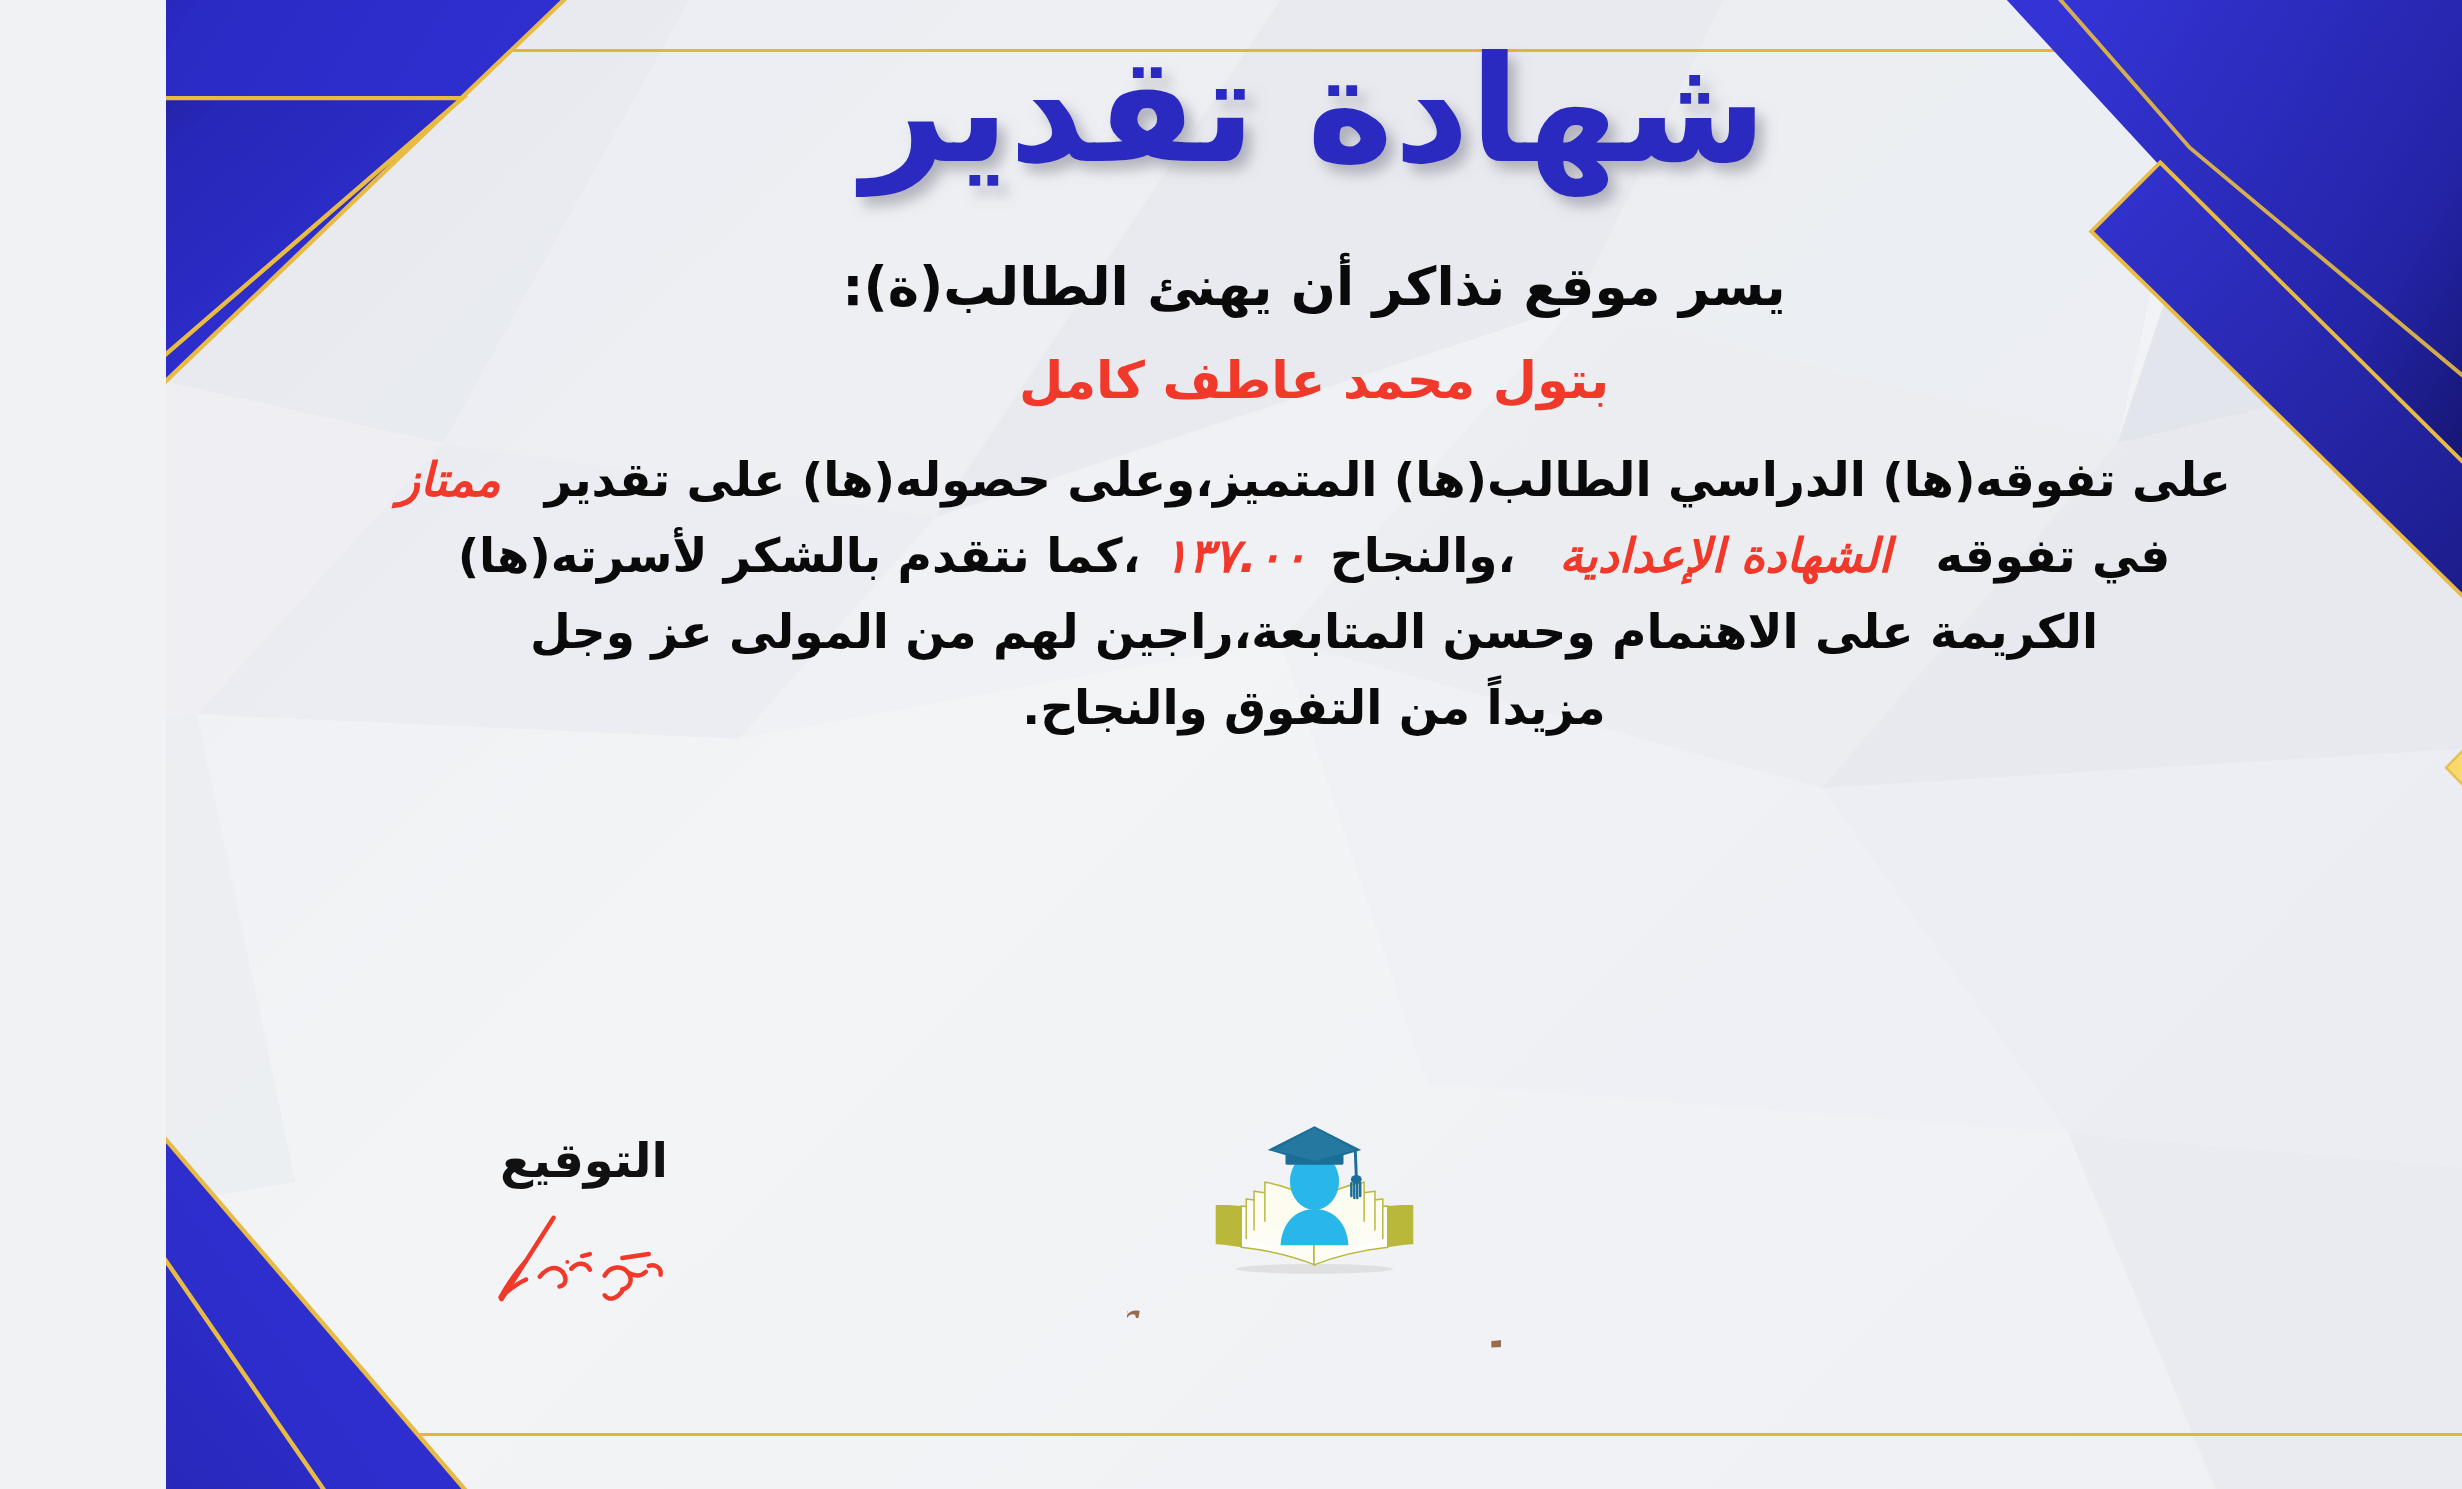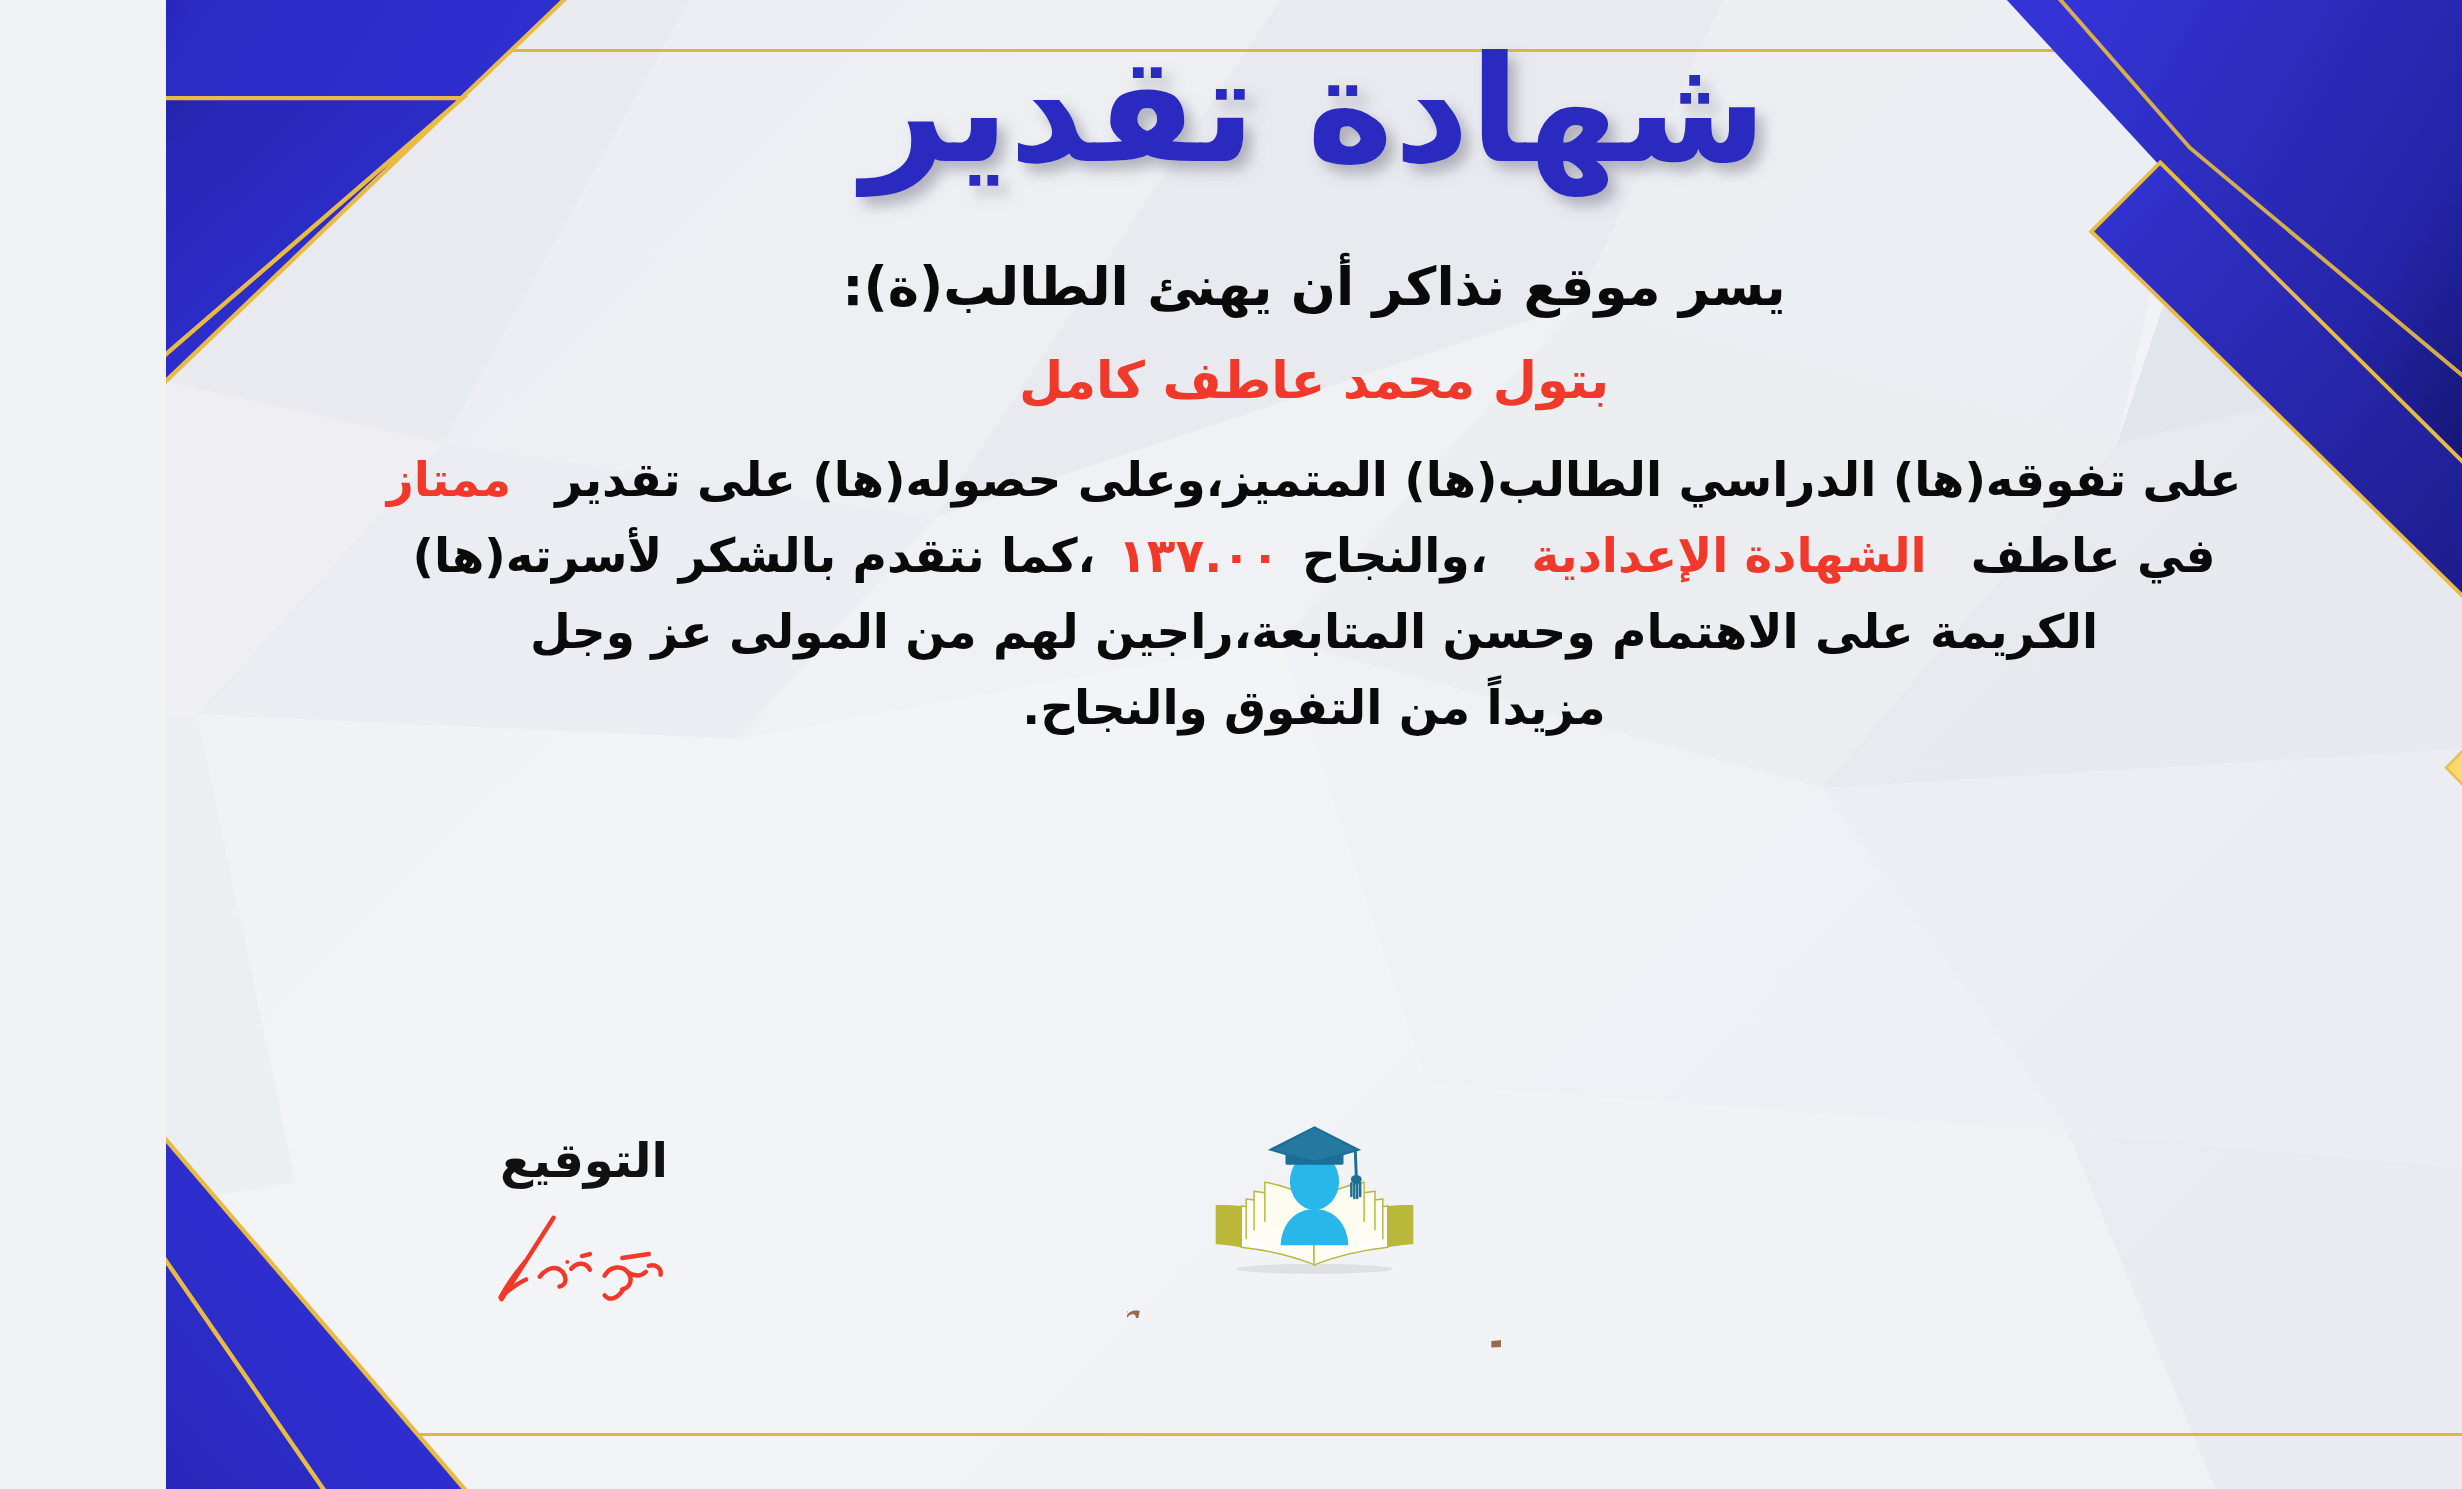--- a/index.html
+++ b/index.html
@@ -79,21 +79,21 @@
   .body-block{
     margin-top:29.5px;
     width:2275px;
     text-align:center;
     font-size:47px;
     font-weight:600;
     color:#0a0a0a;
     line-height:1.62;
   }
   .body-line{white-space:nowrap;display:block;}
-  .hl{color:#f0392a;font-weight:700;}
+  .hl{color:#f0392a;font-weight:700;font-style:italic;}
   .sp{display:inline-block;width:44px;}
   .sp-sm{display:inline-block;width:22.7px;}
 
   
   .footer{
     position:absolute;
     left:0;right:0;bottom:74px;
     height:295px;
   }
   .sign-block{
@@ -246,21 +246,21 @@
     </div>
 
     <div class="greeting">يسر موقع نذاكر أن يهنئ الطالب(ة):</div>
 
     <div class="student-name">بتول محمد عاطف كامل</div>
 
     <div class="body-block">
 
       <span class="body-line"><span>على تفوقه(ها) الدراسي الطالب(ها) المتميز،وعلى حصوله(ها) على تقدير</span><span class="sp"></span><span class="hl">ممتاز</span></span>
 
-      <span class="body-line"><span>في عاطف</span><span class="sp"></span><span class="hl">الشهادة الإعدادية</span><span class="sp"></span><span>،والنجاح</span><span class="sp-sm"></span><span class="hl">١٣٧.٠٠</span><span class="sp-sm"></span><span>،كما نتقدم بالشكر لأسرته(ها)</span></span>
+      <span class="body-line"><span>في تفوقه</span><span class="sp"></span><span class="hl">الشهادة الإعدادية</span><span class="sp"></span><span>،والنجاح</span><span class="sp-sm"></span><span class="hl">١٣٧.٠٠</span><span class="sp-sm"></span><span>،كما نتقدم بالشكر لأسرته(ها)</span></span>
 
       <span class="body-line">الكريمة على الاهتمام وحسن المتابعة،راجين لهم من المولى عز وجل</span>
 
       <span class="body-line">مزيداً من التفوق والنجاح.</span>
     </div>
   </div>
 
   <div class="footer">
 
     <div class="sign-block">

